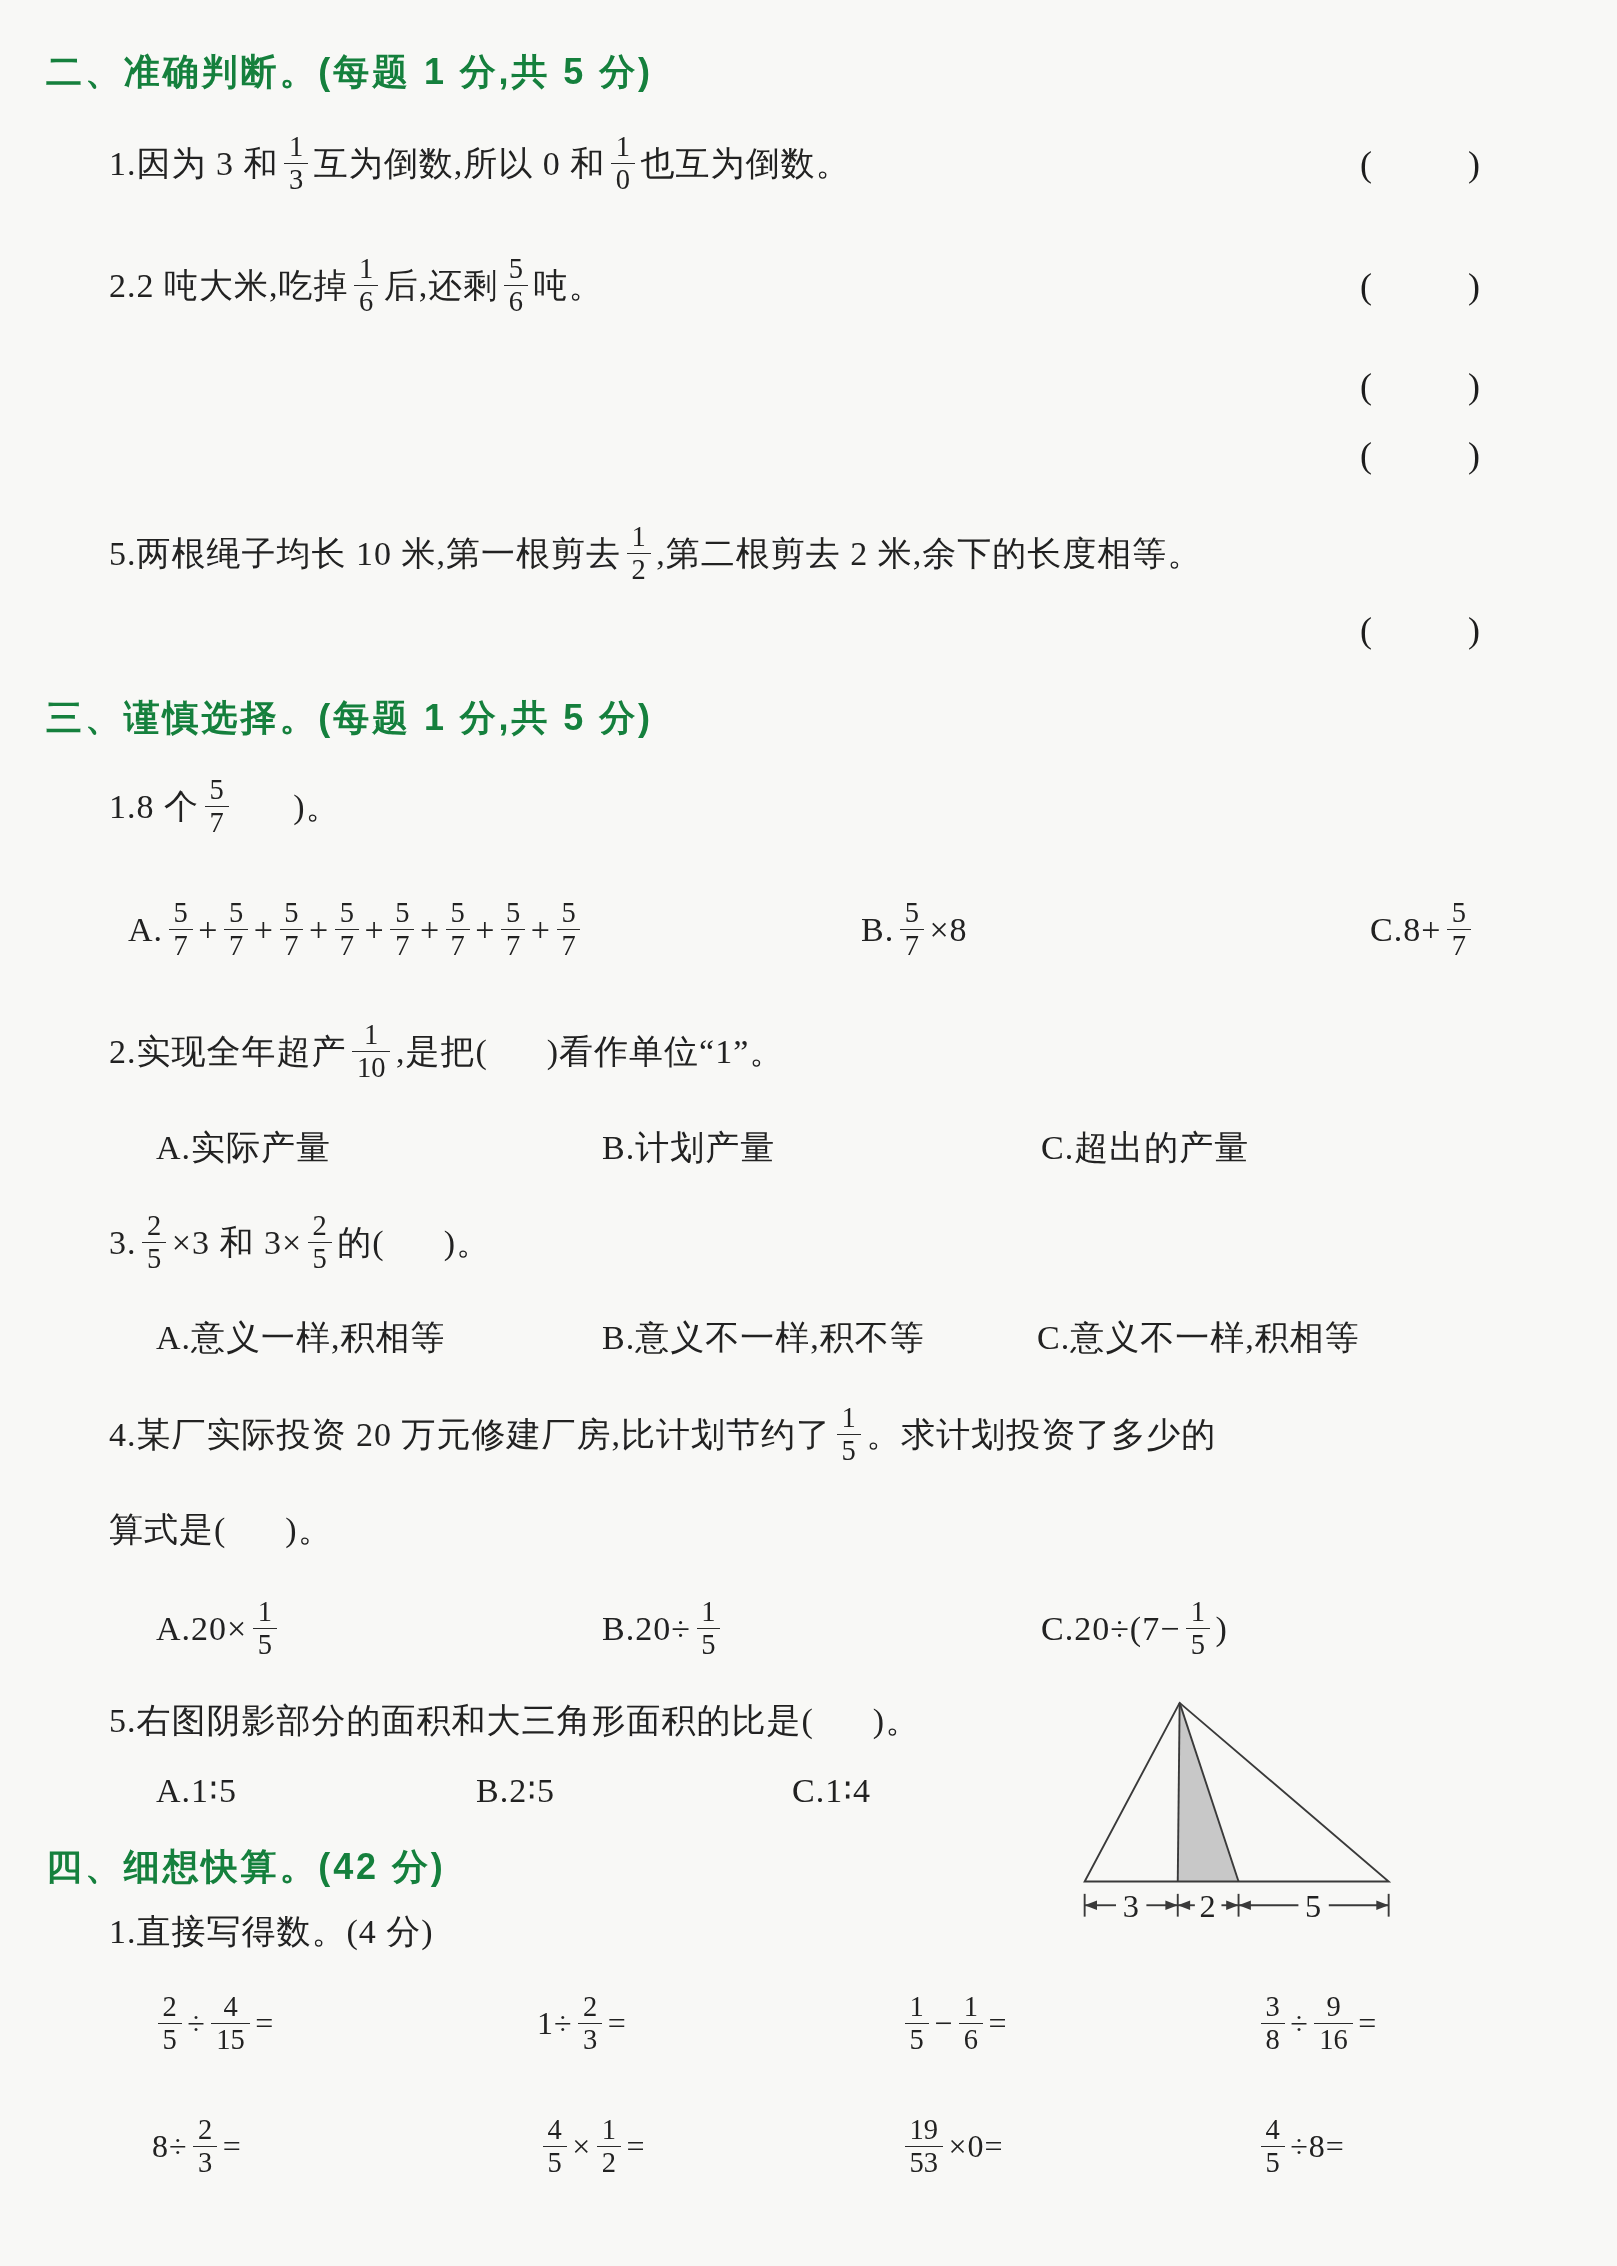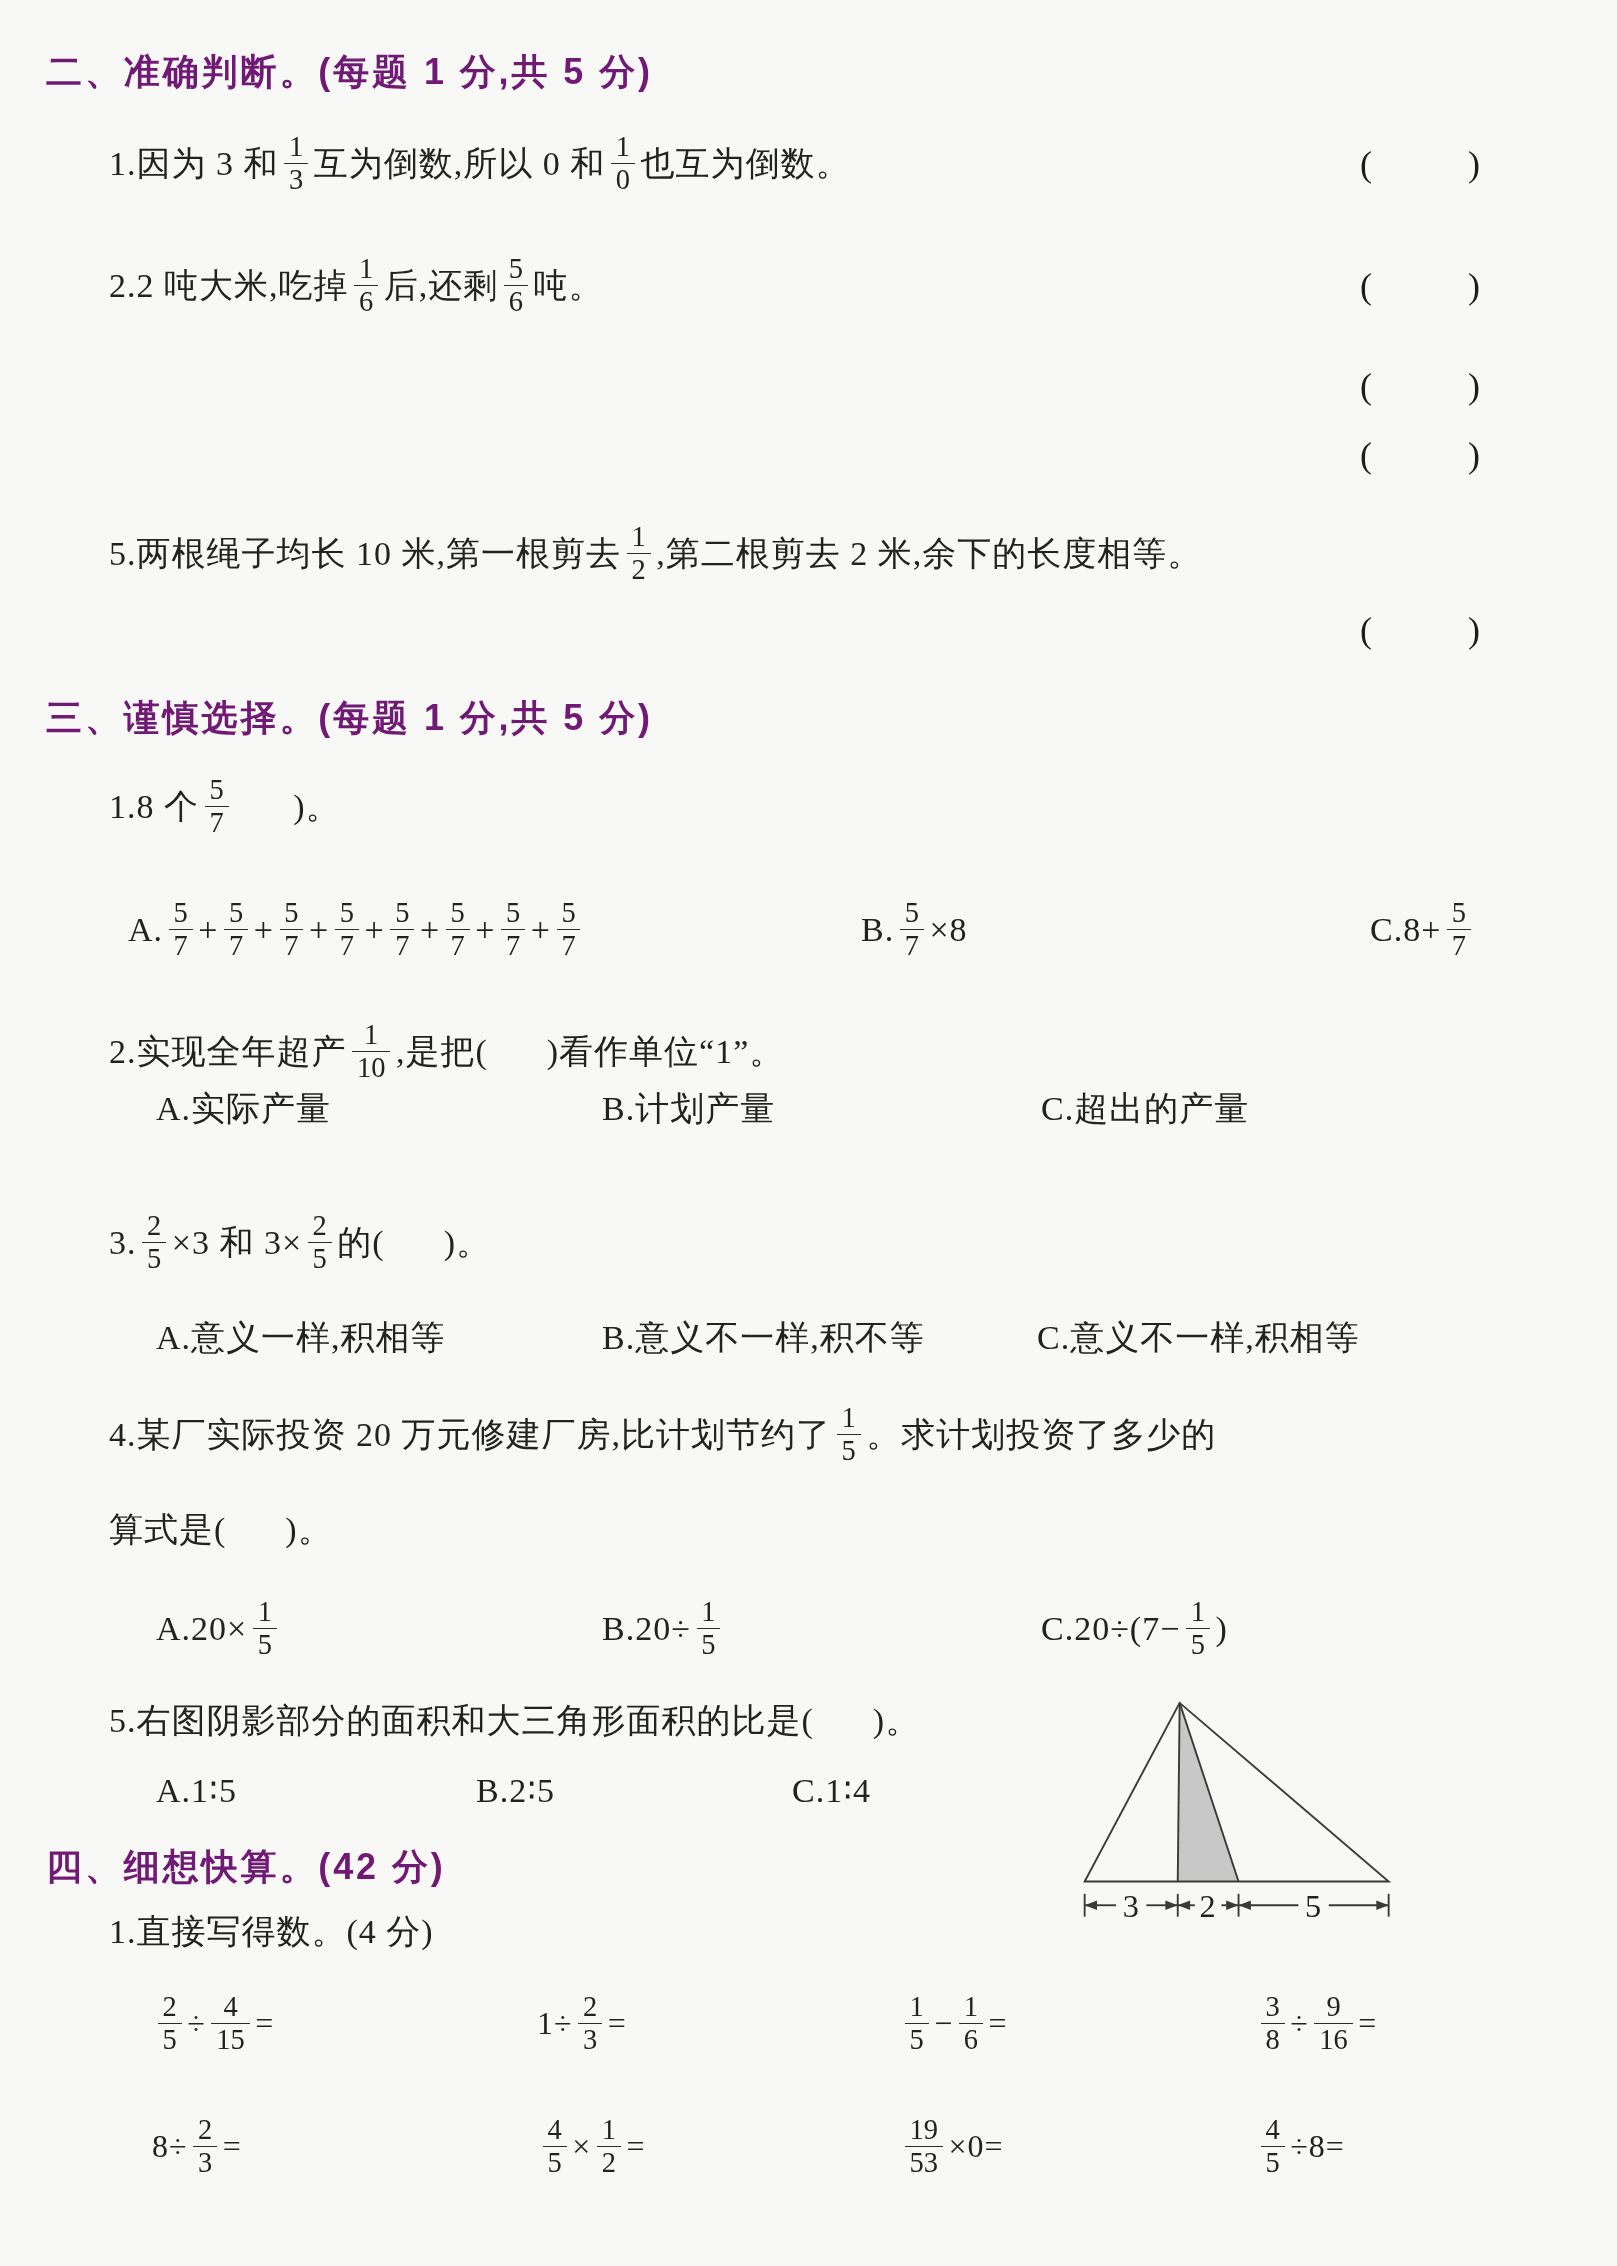--- a/index.html
+++ b/index.html
@@ -7,21 +7,21 @@
   .page{
     position:relative;width:1618px;height:2266px;margin:0 auto;
     background:#f8f8f6;overflow:hidden;
     font-family:"Liberation Serif", serif;
     color:#222222;font-size:34px;letter-spacing:1px;
   }
   .sec{
     position:absolute;left:46px;margin:0;
     font-family:"Liberation Sans", sans-serif;
     font-weight:bold;font-size:36px;letter-spacing:2.9px;
-    color:#701a75;white-space:nowrap;
+    color:#15803d;white-space:nowrap;
   }
   .qrow{
     position:absolute;left:109px;width:1372px;
     display:flex;align-items:center;white-space:nowrap;
   }
   .qbody{display:flex;align-items:center;white-space:nowrap;}
   .paren{
     position:absolute;right:0;top:50%;transform:translateY(-50%);
     width:121px;display:flex;justify-content:space-between;
     font-size:36px;color:#1d1d1d;
@@ -192,21 +192,21 @@
         <span>2.实现全年超产</span>
         <span class="fr">
           <span class="n">1</span>
           <span class="d">10</span>
         </span>
         <span>,是把(</span>
         <span class="gap" style="width: 59px;"></span>
         <span>)看作单位“1”。</span>
       </span>
   </div>
-  <div class="orow" style="top:1084px;height:49px">
+  <div class="orow" style="top:1123px;height:49px">
     <span class="opt" style="left:156px">
         <span>A.实际产量</span>
       </span>
     <span class="opt" style="left:602px">
         <span>B.计划产量</span>
       </span>
     <span class="opt" style="left:1041px">
         <span>C.超出的产量</span>
       </span>
   </div>

